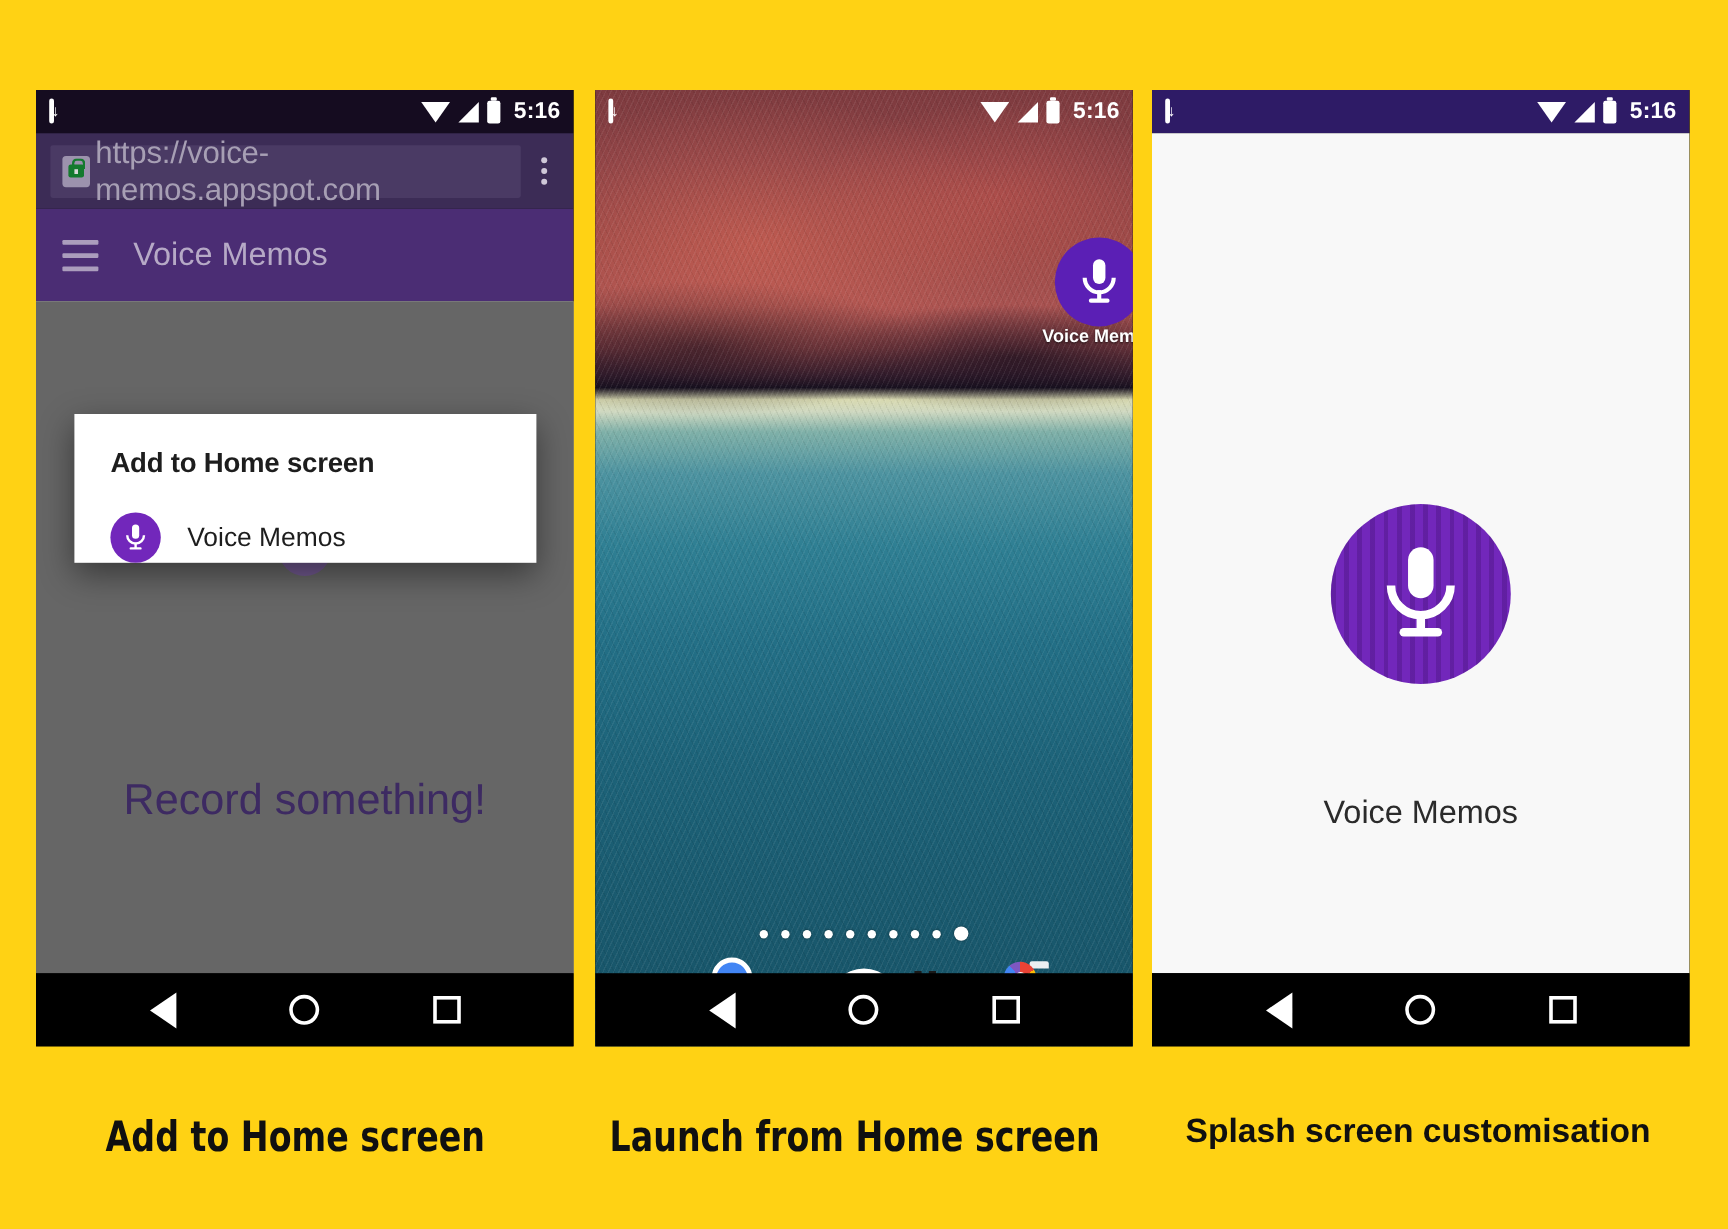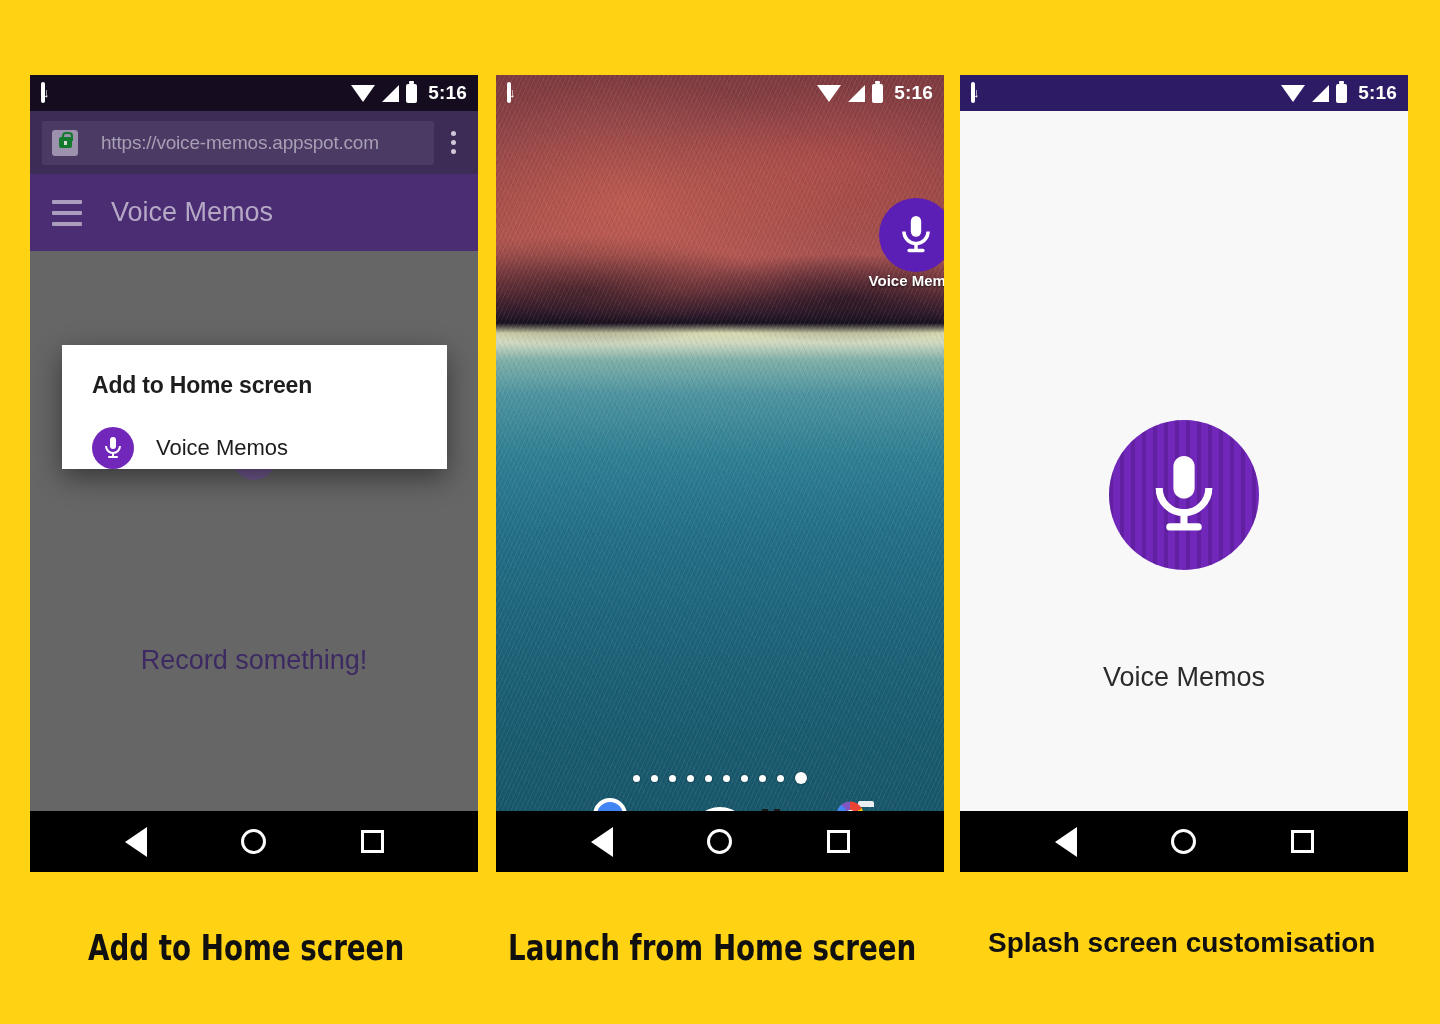--- a/index.html
+++ b/index.html
@@ -56,35 +56,35 @@
               display: flex; align-items: center; padding: 0 10px; }
   .lockbox { width: 26px; height: 26px; background: #9c92ad; border-radius: 3px;
              display:flex; align-items:center; justify-content:center; }
   .lock { width: 13px; height: 11px; background: #147a2e; border-radius: 2px;
           position: relative; }
   .lock::before { content:""; position:absolute; top:-5px; left:3px; width:7px; height:7px;
           border: 2px solid #147a2e; border-bottom:none;
           border-radius: 4px 4px 0 0; }
   .lock::after { content:""; position:absolute; top:4px; left:5px; width:3px; height:4px;
           background:#d8d8d8; }
-  .urltext { margin-left: 23px; font-size: 19px; color: #a79fb4; letter-spacing: -.2px; }
+  .urltext { margin-left: 4px; font-size: 26px; color: #a79fb4; letter-spacing: -.2px; }
   .kebab { width: 26px; display:flex; flex-direction:column; align-items:center;
            gap:4px; margin-left: 6px; }
   .kebab i { width: 5px; height: 5px; border-radius: 50%; background: #cfc8d8; display:block; }
 
   .appbar { position: absolute; top: 99px; left: 0; right: 0; height: 77px;
             background: #4b2d74; display:flex; align-items:center; padding: 0 22px; }
   .hamb { width: 30px; display:flex; flex-direction:column; gap: 7px; }
   .hamb i { display:block; height: 4px; background: #ab9dbd; border-radius: 1px; }
   .appbar-title { margin-left: 29px; font-size: 27px; color: #b6a9c6; }
 
   .content1 { position:absolute; top:176px; left:0; right:0; bottom:61px; background:#f1f1f1; }
   .scrim { position:absolute; inset:0; background:#666666; }
   .record-text { position:absolute; top: 394px; left:0; right:0; text-align:center;
-                 color: #3d2a62; font-size: 27px; }
+                 color: #3d2a62; font-size: 36px; }
   .ghost-mic { position:absolute; left: 202px; top: 185px; width: 44px; height: 44px;
                border-radius: 50%; background: #7a4fb0; opacity:.55; }
 
   
   .dialog { position:absolute; left: 32px; top: 270px; width: 385px;
             background: #fff; box-shadow: 0 9px 26px rgba(0,0,0,.45); }
   .dlg-title { font-size: 23px; font-weight: bold; color: #1d1d1d;
                padding: 27px 30px 0 30px; letter-spacing: -.2px; }
   .dlg-row { display:flex; align-items:center; padding: 28px 30px 0 30px; }
   .dlg-icon { width: 42px; height: 42px; border-radius:50%; background:#7227bb;

